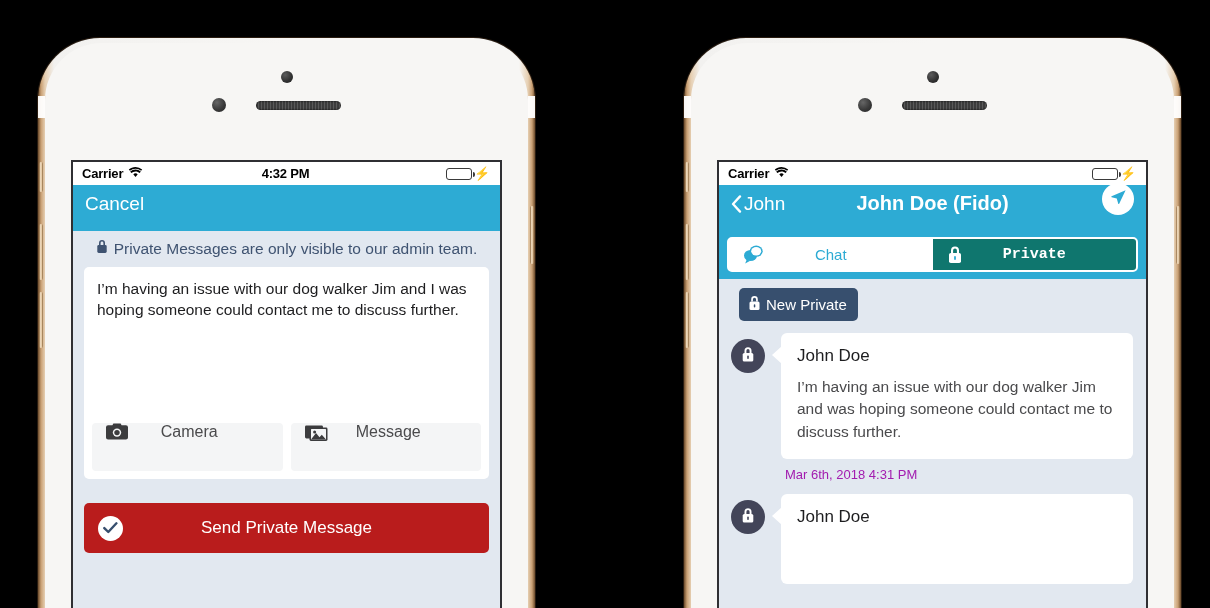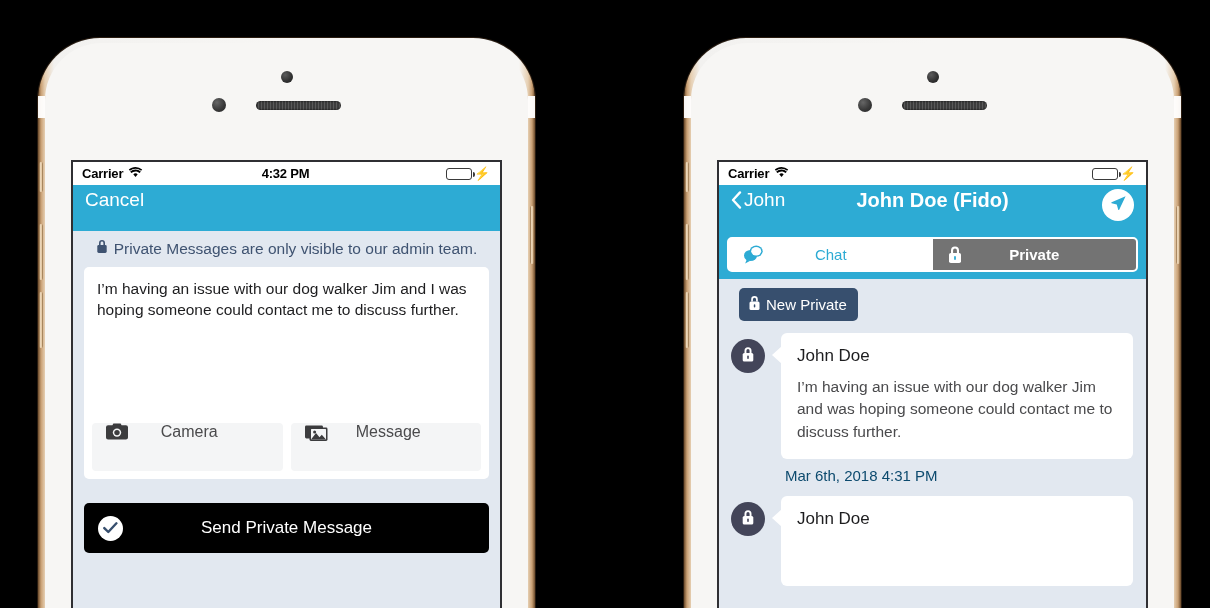--- a/index.html
+++ b/index.html
@@ -153,23 +153,23 @@
     background: #27d33d;
     border-radius: 1px;
   }
   .bolt { font-size: 13px; color: #000; line-height: 1; }
 
   
   .navbar {
     height: 46px;
     background: #2dabd4;
     display: flex;
-    align-items: flex-start;
+    align-items: flex-end;
     position: relative;
-    padding: 4px 12px;
+    padding: 16px 12px;
   }
   .nav-left {
     font-size: 19px;
     color: #ffffff;
     display: flex;
     align-items: center;
     gap: 2px;
     z-index: 2;
   }
   .nav-title {
@@ -242,21 +242,21 @@
     align-items: flex-start;
     padding: 0 14px;
     font-size: 16px;
     color: #4a4a4c;
   }
   .attach-btn .lbl { flex: 1; text-align: center; padding-right: 18px; }
 
   
   .send-wrap { padding: 24px 11px 0 11px; }
   .send-btn {
-    background: #000000;
+    background: #b91c1c;
     border-radius: 5px;
     height: 50px;
     display: flex;
     align-items: center;
     padding: 0 14px;
     position: relative;
   }
   .send-check {
     width: 25px; height: 25px;
     border-radius: 50%;
@@ -296,21 +296,21 @@
     font-size: 15px;
     position: relative;
   }
   .seg .seg-ico {
     position: absolute;
     left: 14px;
     display: flex;
     align-items: center;
   }
   .seg-chat { background: #ffffff; color: #2dabd4; }
-  .seg-private { background: #737373; color: #ffffff; font-weight: 700; }
+  .seg-private { background: #0f766e; color: #ffffff; font-weight: 700; font-family: Liberation Mono, monospace; }
 
   .newprivate-wrap { padding: 9px 0 0 13px; }
   .newprivate {
     display: inline-flex;
     align-items: center;
     gap: 5px;
     background: #374f6e;
     border-radius: 5px;
     padding: 7px 11px 7px 9px;
     color: #ffffff;
@@ -353,22 +353,22 @@
     font-size: 17px;
     color: #1d1d1f;
     margin-bottom: 10px;
   }
   .msg-text {
     font-size: 15.5px;
     line-height: 1.45;
     color: #4a4a4c;
   }
   .msg-time {
-    font-size: 15px;
-    color: #0c4a6e;
+    font-size: 13px;
+    color: #a21caf;
     padding: 8px 0 0 4px;
   }
 </style>
 </head>
 <body>
 
 <div class="stage">
 
   <div class="phone phone-left">
     <div class="phone-face"></div>

